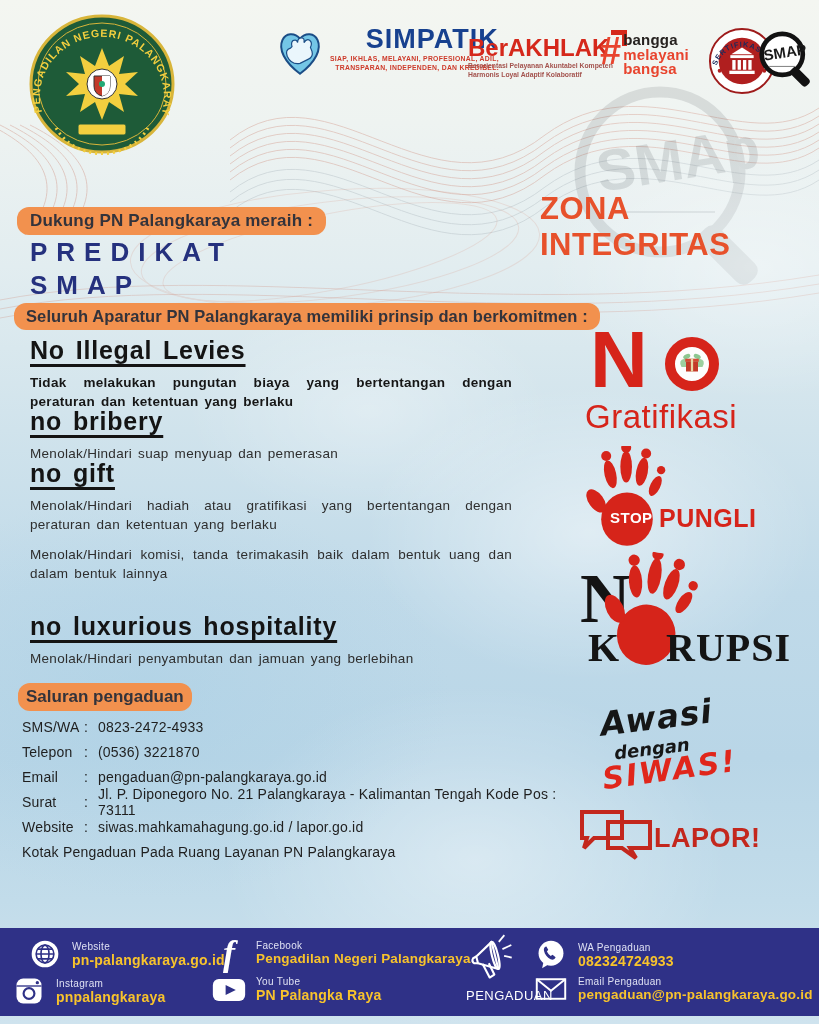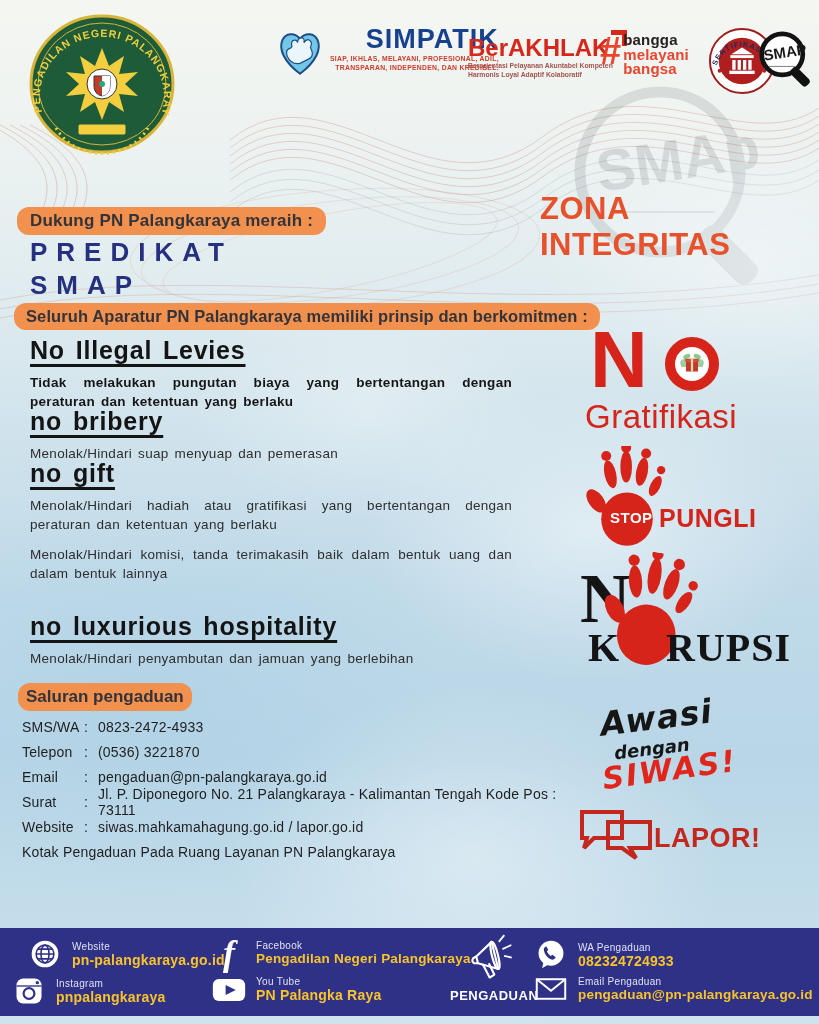--- a/index.html
+++ b/index.html
@@ -72,21 +72,21 @@
   .c-label{width:62px;flex:0 0 62px;}
   .c-sep{width:14px;flex:0 0 14px;}
   .c-note{height:25px;display:flex;align-items:center;}
   
   .footer{left:0;top:928px;width:819px;height:88px;background:#2f3187;z-index:2;}
   .f-item{position:absolute;display:flex;gap:10px;align-items:center;color:#fff;}
   .f-icon{width:34px;display:flex;justify-content:center;align-items:center;}
   .f-label{display:block;font-size:10px;color:#dfe1f3;letter-spacing:.3px;}
   .f-value{display:block;font-size:14px;font-weight:800;color:#f8c32c;letter-spacing:.2px;}
   .fb-f{font-size:36px;font-weight:700;color:#fff;line-height:30px;font-family:"Liberation Serif",serif;font-style:italic;}
-  .pengaduan-label{position:absolute;left:450px;top:60px;font-size:13px;font-weight:700;color:#fff;letter-spacing:.5px;}
+  .pengaduan-label{position:absolute;left:466px;top:60px;font-size:13px;font-weight:400;color:#fff;letter-spacing:.5px;}
   .mega{position:absolute;left:464px;top:2px;}
 </style>
 </head>
 <body>
 
 <div class="poster">
 
   <svg class="bg-waves" width="819" height="340" viewBox="0 0 819 340">
     <defs>
       <path id="w1" d="M230,140 C330,60 430,225 545,135 C645,62 745,158 819,108" fill="none"></path>

